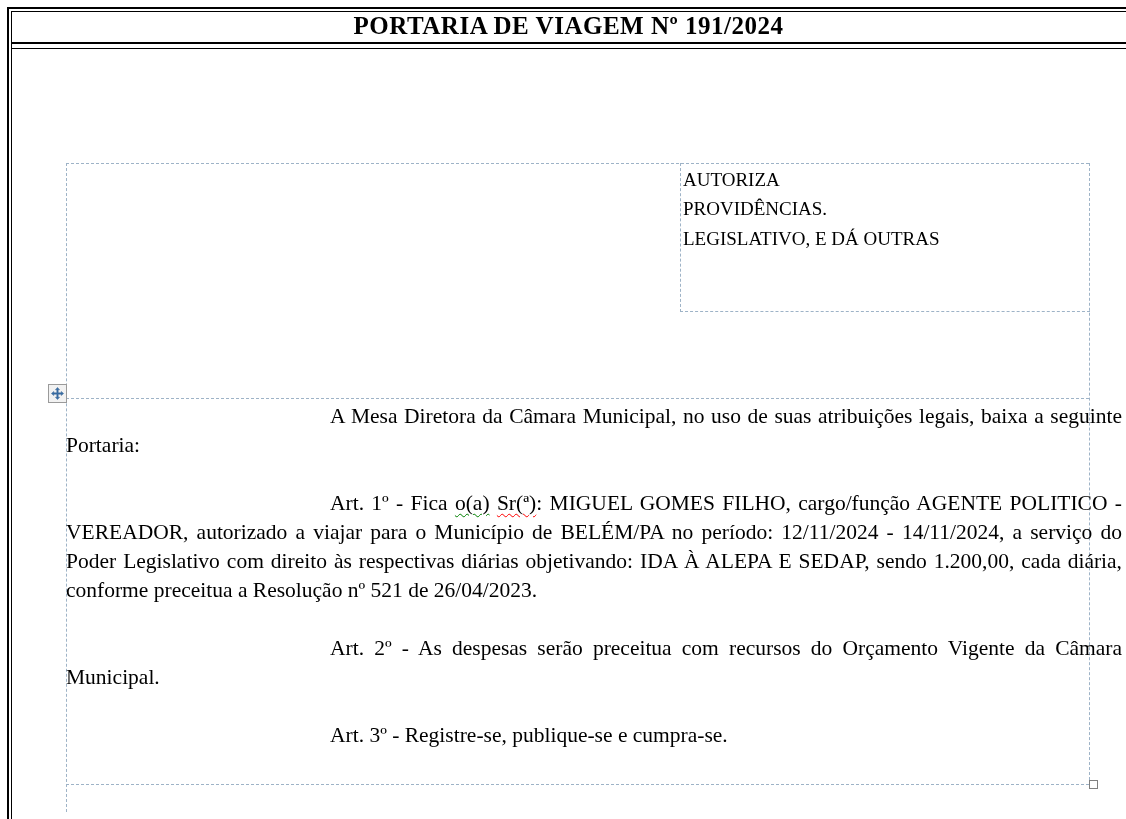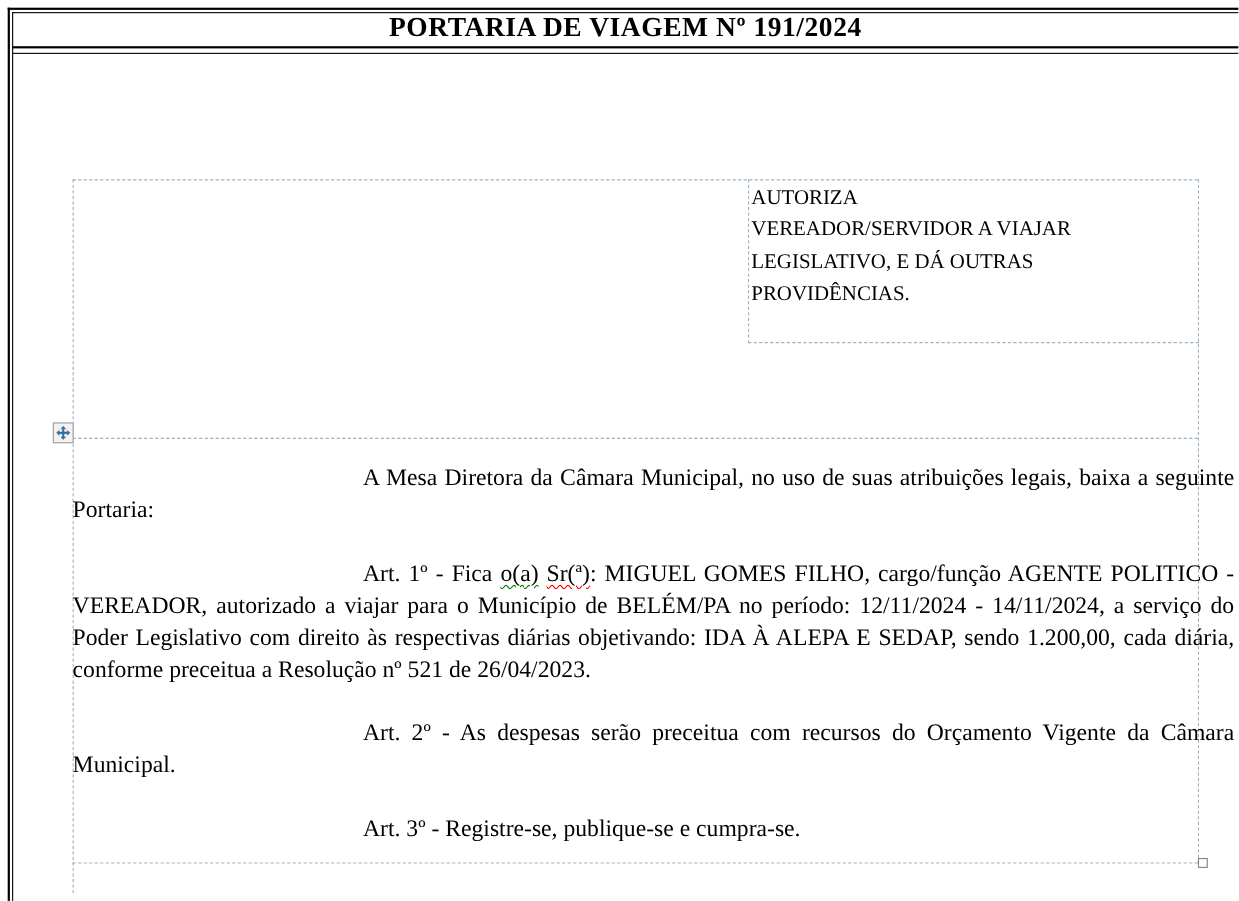--- a/index.html
+++ b/index.html
@@ -54,21 +54,21 @@
     position: absolute;
     left: 683px; top: 165px; width: 404px;
     font-size: 19px;
     line-height: 29.4px;
     white-space: nowrap;
   }
 
   
   .body-text {
     position: absolute;
-    left: 66px; top: 420px; width: 1056px;
+    left: 66px; top: 402px; width: 1056px;
     font-size: 21.5px;
     line-height: 29px;
     text-align: justify;
   }
   .body-text p { margin: 0; text-indent: 264px; }
   .body-text p + p { margin-top: 29px; }
   .squiggle-grammar {
     text-decoration: underline wavy #008000 1px;
     text-underline-offset: 3px;
     margin-top: 23px;
@@ -113,23 +113,22 @@
 
   <div class="gl gl-top"></div>
   <div class="gl gl-left"></div>
   <div class="gl gl-right"></div>
   <div class="gl gl-mid"></div>
   <div class="gl gl-bottom"></div>
   <div class="caption-cell"></div>
 
   <div class="caption-text">
     <div>AUTORIZA</div>
-    <div>VEREADOR/SERVIDOR A VIAJAR</div>
+    <div>PROVIDÊNCIAS.</div>
     <div>LEGISLATIVO, E DÁ OUTRAS</div>
-    <div>PROVIDÊNCIAS.</div>
   </div>
 
   <div class="body-text">
     <p>A Mesa Diretora da Câmara Municipal, no uso de suas atribuições legais, baixa a seguinte Portaria:</p>
     <p><span>Art. 1º - Fica </span><span class="squiggle-grammar">o(a)</span><span> </span><span class="squiggle-spelling">Sr(ª)</span><span>: MIGUEL GOMES FILHO, cargo/função AGENTE POLITICO - VEREADOR, autorizado a viajar para o Município de BELÉM/PA no período: 12/11/2024 - 14/11/2024, a serviço do Poder Legislativo com direito às respectivas diárias objetivando: IDA À ALEPA E SEDAP, sendo 1.200,00, cada diária, conforme preceitua a Resolução nº 521 de 26/04/2023.</span></p>
     <p>Art. 2º - As despesas serão preceitua com recursos do Orçamento Vigente da Câmara Municipal.</p>
     <p>Art. 3º - Registre-se, publique-se e cumpra-se.</p>
   </div>
 
   <div class="move-handle">

